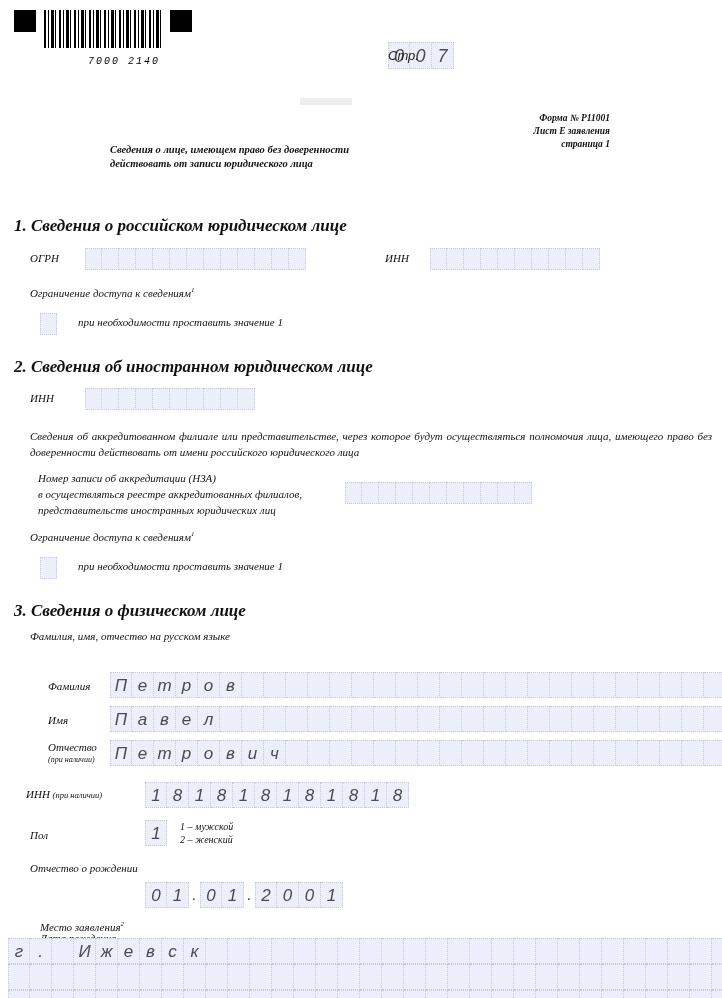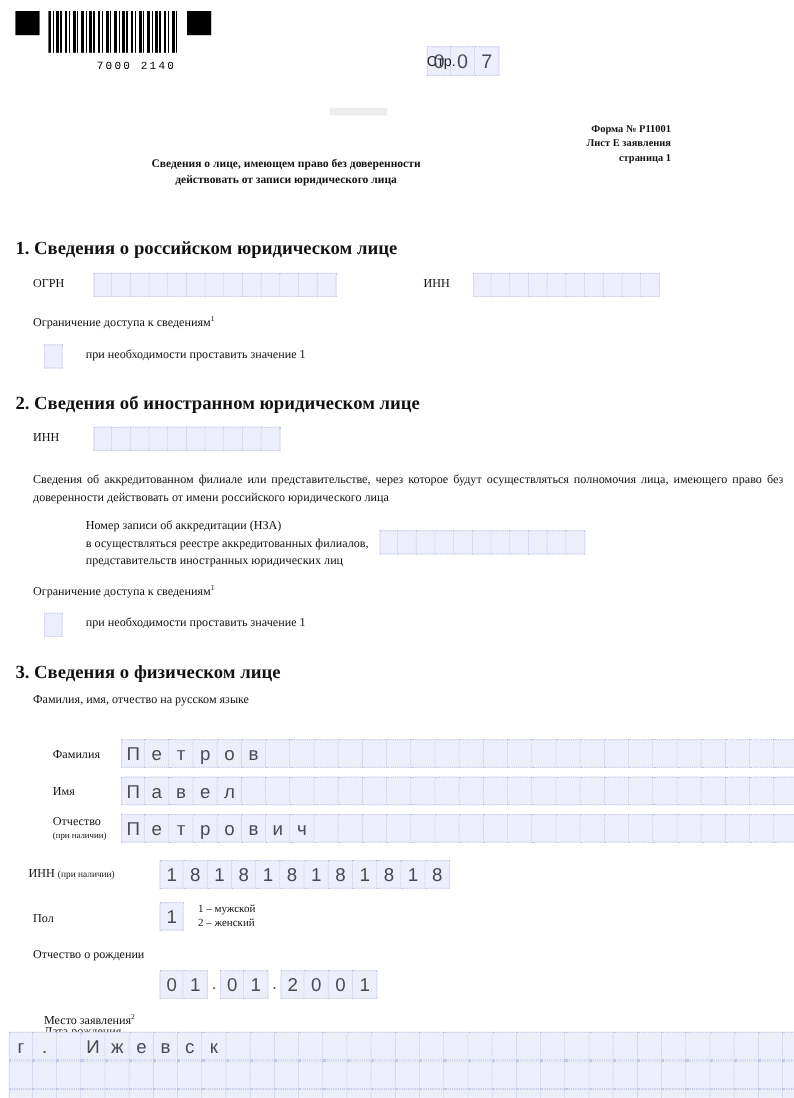--- a/index.html
+++ b/index.html
@@ -4,21 +4,21 @@
 <style>
   html,body{margin:0;padding:0;}
   body{
     width:722px;height:998px;
     background:#ffffff;
     font-family:"Liberation Serif", serif;
     color:#111;
     position:relative;
     overflow:hidden;
   }
-  .page{position:relative;width:722px;height:998px;}
+  .page{position:relative;width:722px;height:998px;font-style:italic;}
 
   
   .barcode-wrap{position:absolute;left:14px;top:10px;width:180px;}
   .bc-row{display:flex;align-items:flex-start;height:30px;}
   .sq{width:22px;height:22px;background:#000;flex:0 0 auto;}
   .bc-bars{flex:0 0 auto;width:118px;height:38px;margin:0 8px 0 8px;
     background:repeating-linear-gradient(to right,
       #000 0px,#000 2px,#fff 2px,#fff 4px,
       #000 4px,#000 5px,#fff 5px,#fff 7px,
       #000 7px,#000 10px,#fff 10px,#fff 11px,
@@ -46,21 +46,21 @@
   .cell:first-child{border-left:1px dotted #c3c8e4;}
   .cells{display:flex;}
   .cells.big .cell{width:22px;height:27px;font-size:18px;line-height:27px;}
   .cells.name .cell{width:22px;height:26px;font-size:17px;line-height:26px;}
 
   
   .formref{position:absolute;left:430px;top:112px;text-align:right;width:180px;
     font-family:"Liberation Serif",serif;font-size:9.5px;font-weight:bold;line-height:13px;color:#111;}
   .smudge{position:absolute;left:300px;top:98px;width:52px;height:7px;
     background:#dedede;opacity:.55;}
-  .title{position:absolute;left:110px;top:143px;width:300px;text-align:center;
+  .title{position:absolute;left:110px;top:143px;width:300px;text-align:left;
     font-size:10.5px;font-weight:bold;line-height:14px;}
 
   
   .sec-title{position:absolute;font-size:17px;font-weight:bold;}
   .lbl{position:absolute;font-size:11px;}
   .lbl.small{font-size:8px;}
   .note{position:absolute;font-size:11px;line-height:16px;}
   .just{text-align:justify;text-align-last:left;}
   sup{font-size:7px;vertical-align:super;}
 
@@ -165,21 +165,21 @@
         <span class="cell"></span>
         <span class="cell"></span>
         <span class="cell"></span>
         <span class="cell"></span>
         <span class="cell"></span>
       </span>
   </div>
 
   <div class="note just" style="left:30px;top:428px;width:682px;">Сведения об аккредитованном филиале или представительстве, через которое будут осуществляться полномочия лица, имеющего право без доверенности действовать от имени российского юридического лица</div>
 
-  <div class="note" style="left:38px;top:470px;width:310px;margin-left:40px;">
+  <div class="note" style="left:38px;top:470px;width:310px;">
     <div>Номер записи об аккредитации (НЗА)</div>
     <div>в осуществляться реестре аккредитованных филиалов,</div>
     <div>представительств иностранных юридических лиц</div>
   </div>
   <div class="row" style="left:345px;top:482px;">
     <span class="cells" id="s2-nza">
         <span class="cell"></span>
         <span class="cell"></span>
         <span class="cell"></span>
         <span class="cell"></span>

